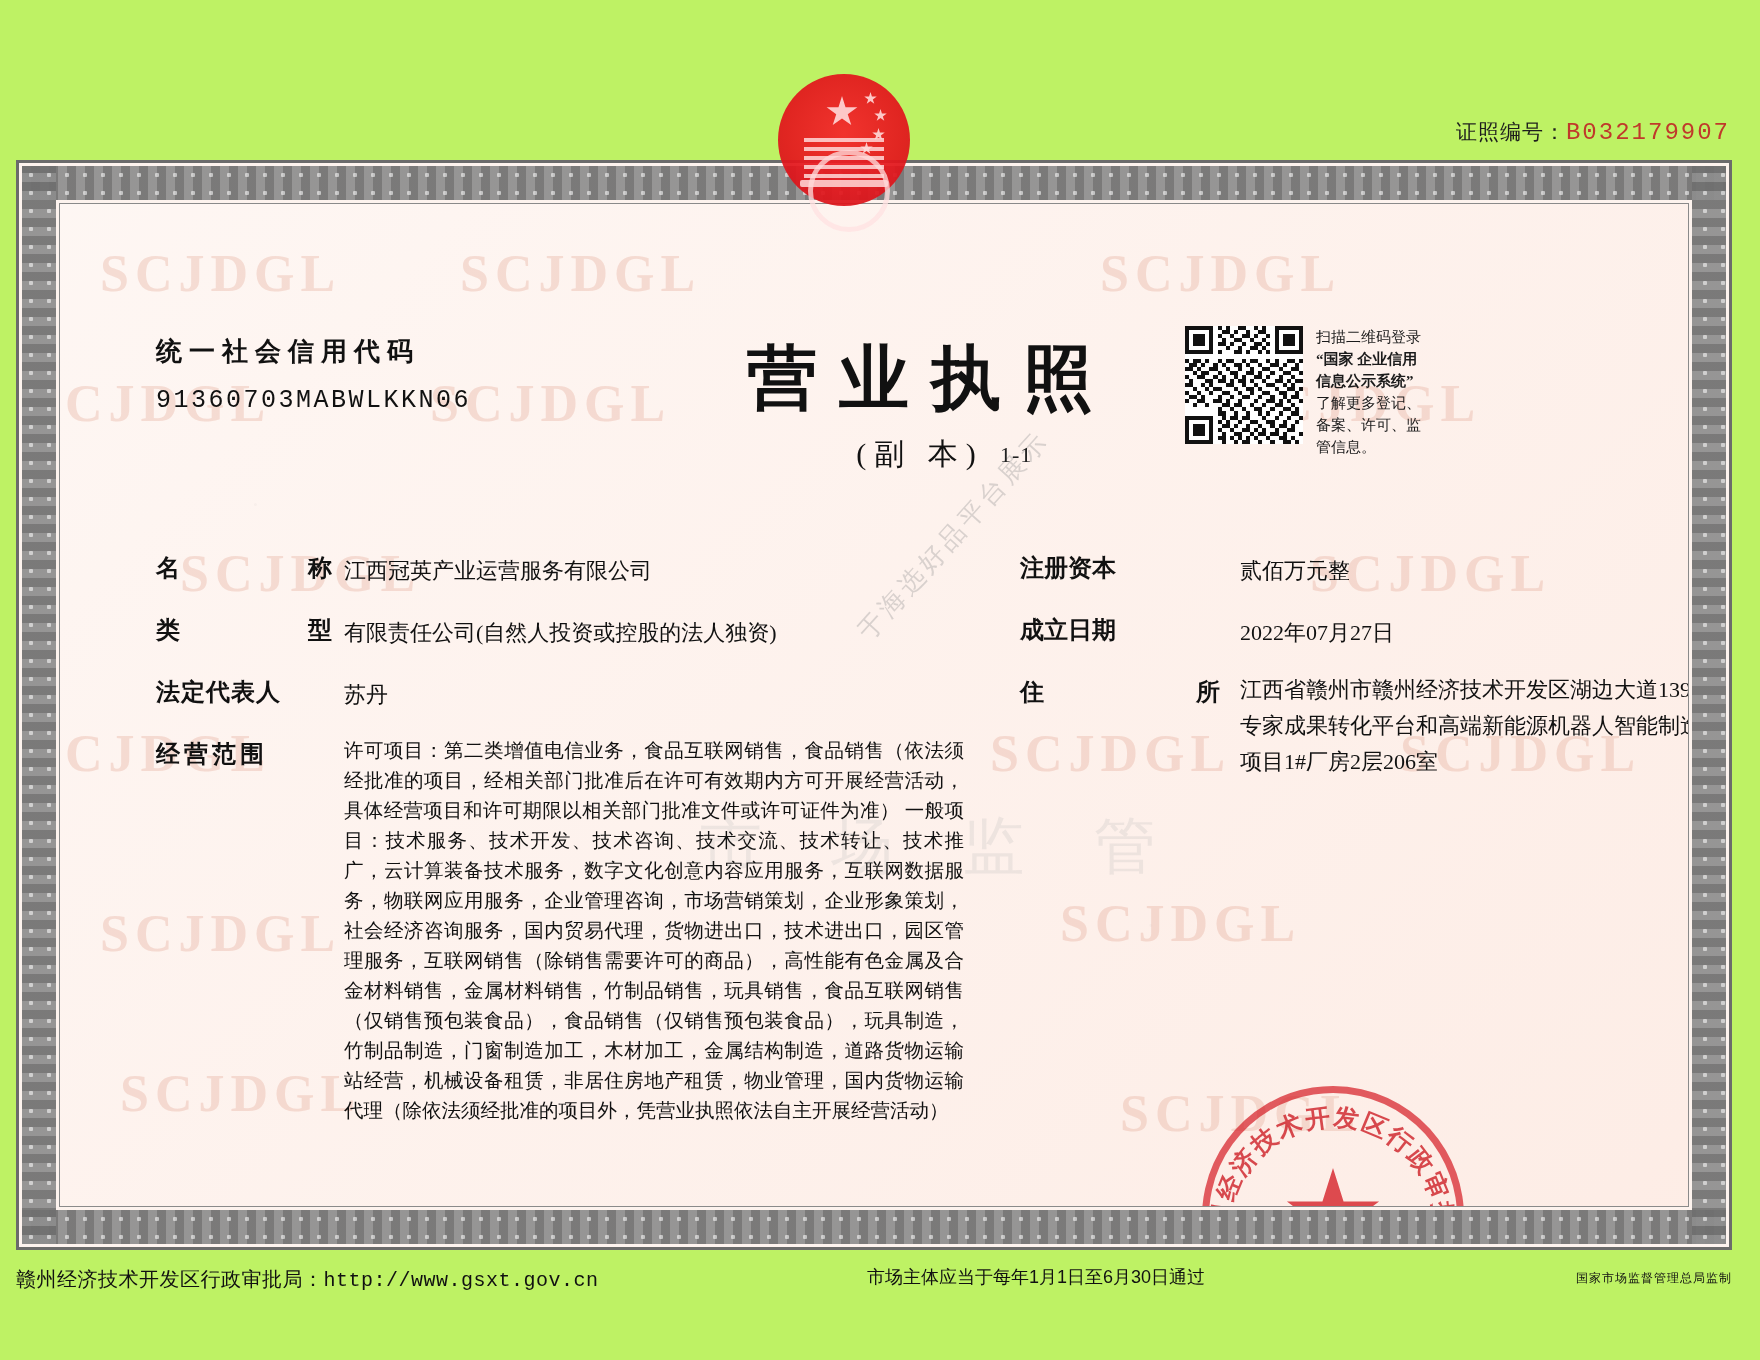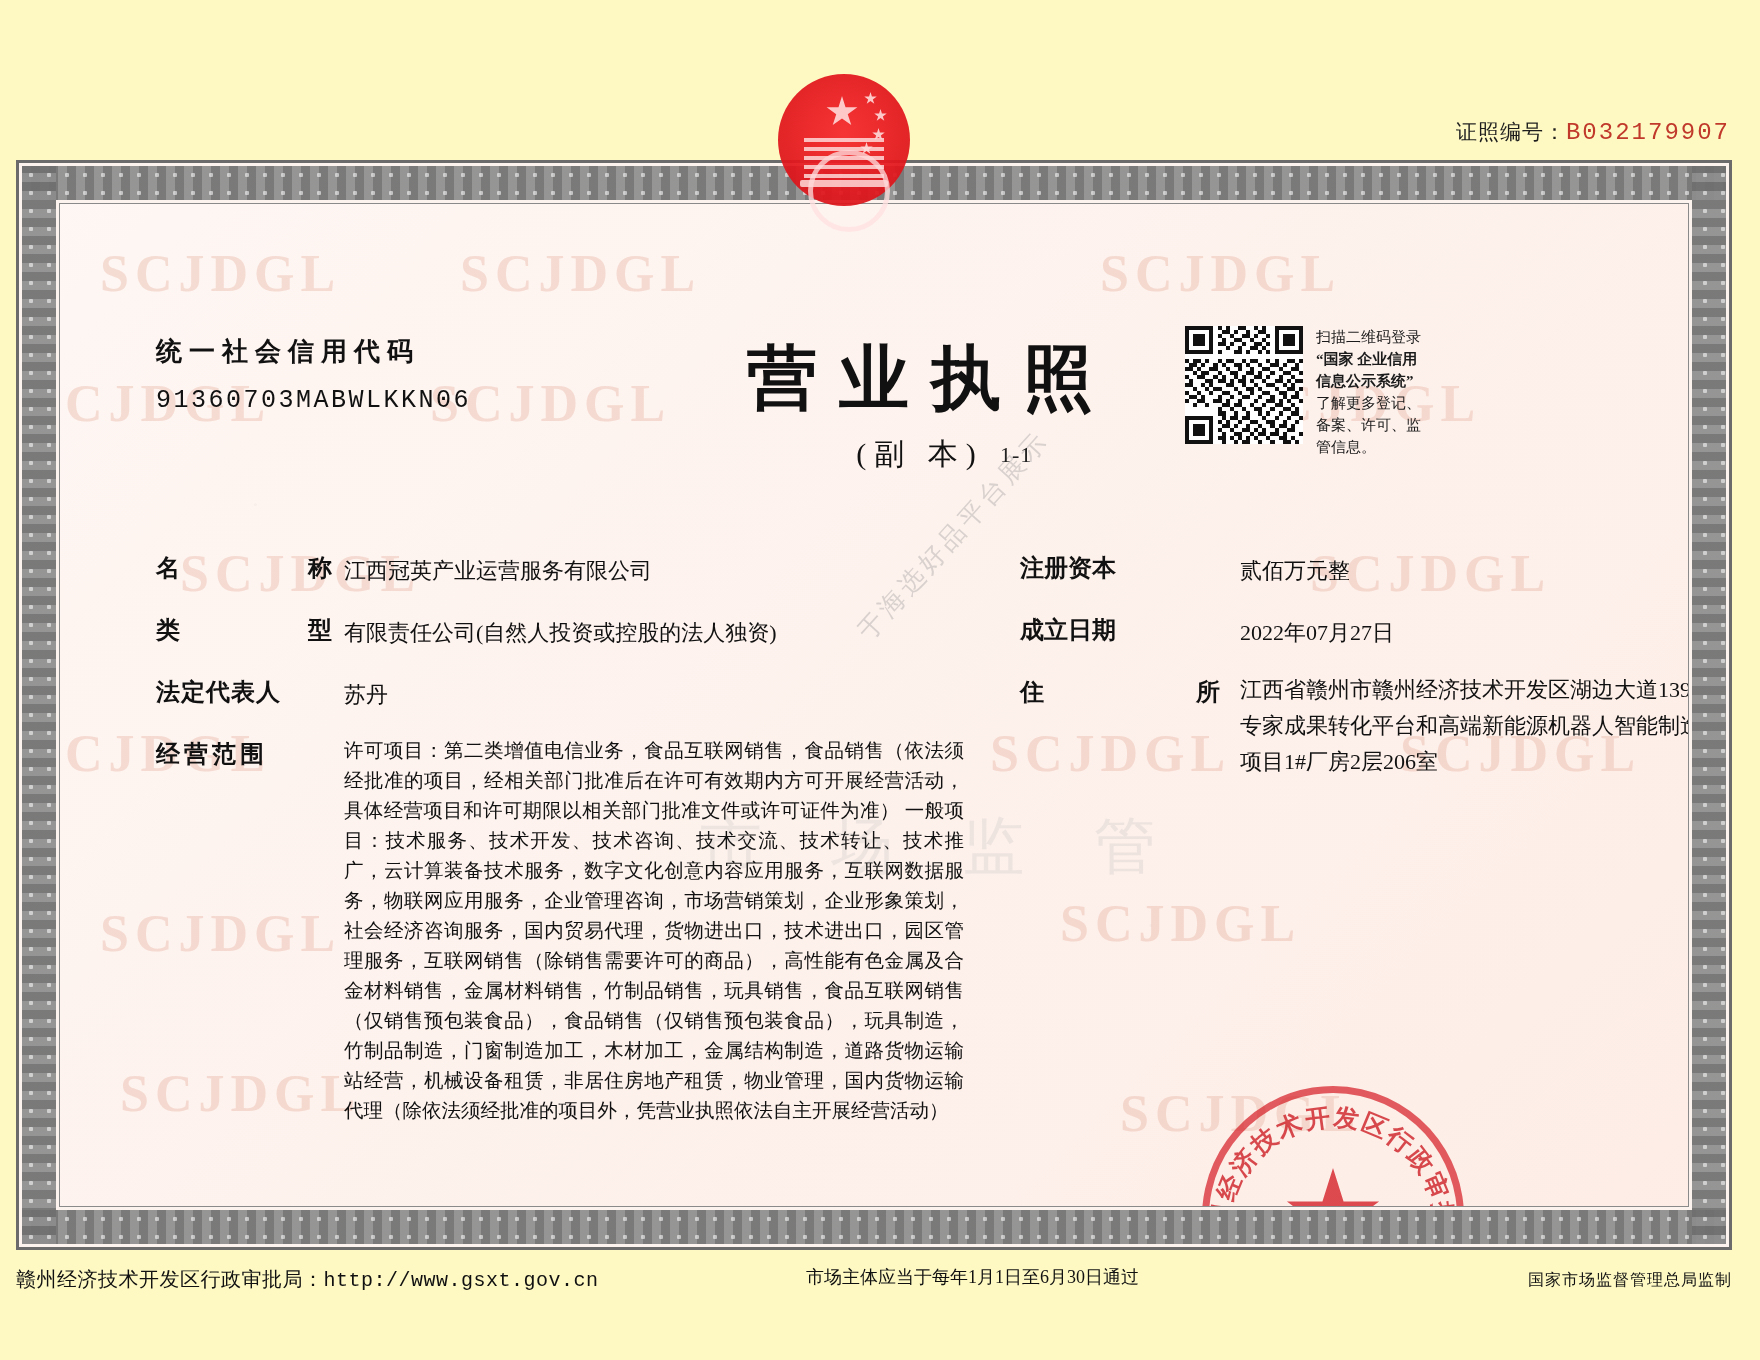--- a/index.html
+++ b/index.html
@@ -5,21 +5,21 @@
   html,body{margin:0;padding:0;}
   body{
     width:1760px;height:1360px;
     background:#ffffff;
     font-family:"Liberation Sans","DejaVu Sans",sans-serif;
     position:relative;
     overflow:hidden;
   }
   .page{
     position:absolute;left:0;top:0;width:1760px;height:1360px;
-    background:#fef9c3;
+    background:#bef264;
   }
 
   
   .cert-no{
     position:absolute;right:30px;top:118px;
     font-size:21px;letter-spacing:1px;color:#1d1d1d;
     font-family:"Liberation Serif","DejaVu Serif",serif;
     white-space:nowrap;
   }
   .cert-no .num{
@@ -217,26 +217,26 @@
   
   .footer{
     position:absolute;left:16px;top:1258px;width:1716px;height:86px;
   }
   .footer-left{
     position:absolute;left:0;top:8px;font-size:20px;color:#111;
     font-family:"Liberation Serif","DejaVu Serif",serif;letter-spacing:.5px;
   }
   .footer-left .url{font-family:"Liberation Mono","DejaVu Sans Mono",monospace;font-size:20px;margin-top:28px;}
   .footer-mid{
-    position:absolute;left:790px;top:4px;width:460px;text-align:left;
+    position:absolute;left:790px;top:4px;width:460px;text-align:center;
     font-size:18px;line-height:30px;color:#111;
-    font-family:Liberation Serif, serif;
+    font-family:Liberation Sans, sans-serif;
   }
   .footer-right{
-    position:absolute;right:0;top:12px;font-size:16px;color:#111;
+    position:absolute;right:0;top:12px;font-size:12px;color:#111;
     font-family:"Liberation Serif","DejaVu Serif",serif;letter-spacing:1px;
   }
 
   
   .speckle{
     position:absolute;inset:0;pointer-events:none;
     background-image:
       radial-gradient(circle at 12% 30%, rgba(0,0,0,.025) 0 1px, transparent 2px),
       radial-gradient(circle at 67% 72%, rgba(0,0,0,.02) 0 1px, transparent 2px),
       radial-gradient(circle at 40% 88%, rgba(0,0,0,.02) 0 1px, transparent 2px);

